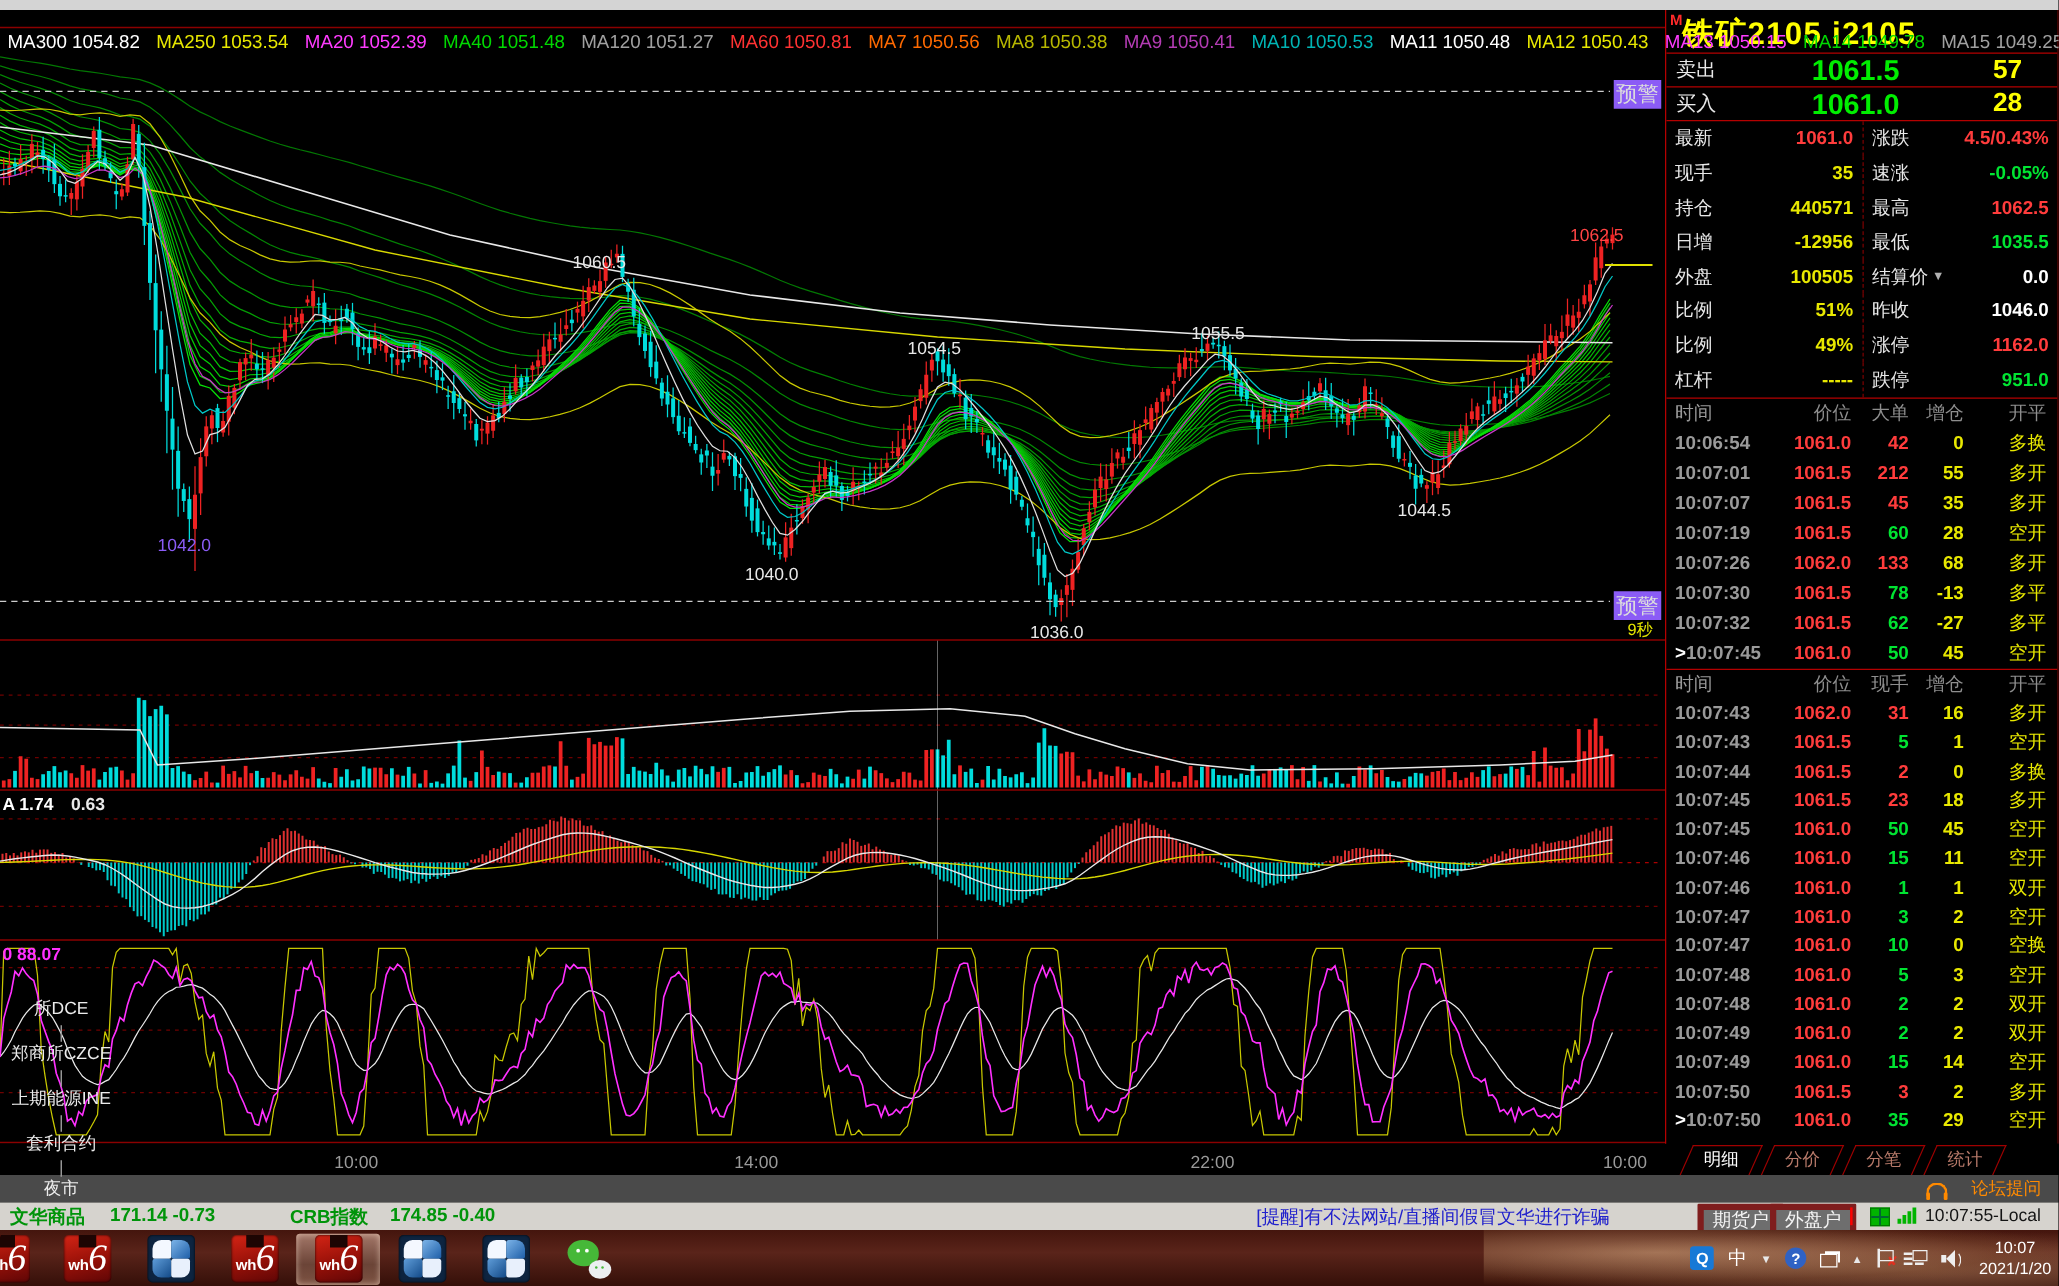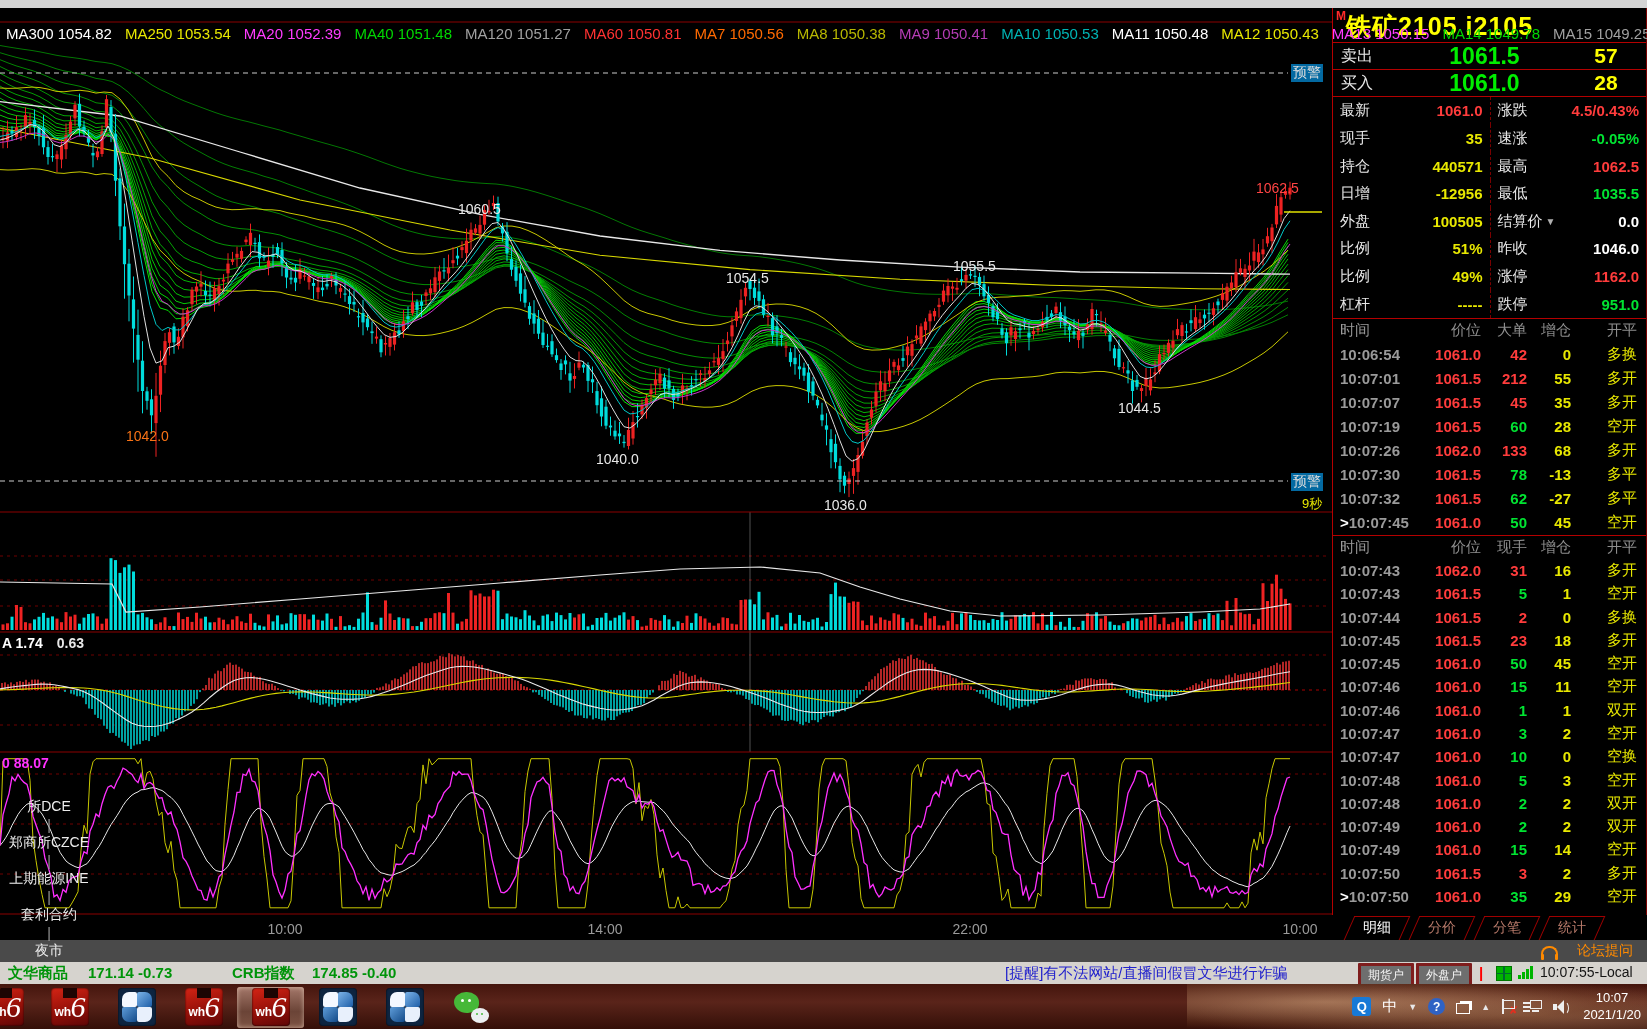--- a/index.html
+++ b/index.html
@@ -5,21 +5,21 @@
   html,body{margin:0;padding:0;background:#000;}
   #app{position:relative;width:1647px;height:1029px;overflow:hidden;background:#000;
        font-family:"Liberation Sans","DejaVu Sans",sans-serif;}
   
   #top-strip{position:absolute;left:0;top:0;width:1647px;height:8px;background:#d4d4d4;}
   
   #chart-area{position:absolute;left:0;top:8px;width:1332px;height:932px;background:#000;}
   #ma-row{position:absolute;left:6px;top:17px;white-space:nowrap;font-size:15px;z-index:5;}
   .ma-item{margin-right:13px;}
   .annotation{position:absolute;font-size:14px;color:#e8e8e8;z-index:6;}
-  .alert-label{position:absolute;font-size:14px;color:#dddddd;background:#0369a1;padding:0 2px;z-index:6;}
+  .alert-label{position:absolute;font-size:17px;color:#dddddd;background:#8b5cf6;padding:0 2px;z-index:6;}
   #countdown{position:absolute;color:#e8e800;font-size:13px;z-index:6;}
   #macd-label{position:absolute;left:2px;font-size:14px;font-weight:bold;z-index:6;}
   #macd-label .a{color:#ffffff;margin-right:14px;}
   #macd-label .b{color:#e8e8e8;}
   #kdj-label{position:absolute;left:2px;font-size:14px;font-weight:bold;color:#ff30ff;z-index:6;}
   .xaxis-label{position:absolute;top:913px;transform:translateX(-50%);font-size:14px;color:#9a9a9a;}
   
   #right-panel{position:absolute;left:1332px;top:8px;width:315px;height:907px;background:#000;
                border-left:1px solid #b40000;border-right:1px solid #7a0000;box-sizing:border-box;overflow:hidden;}
   .rp-sec{border-bottom:1px solid #b40000;box-sizing:border-box;}
@@ -63,21 +63,21 @@
   .nav-item.active{background:#f2f2f2;color:#141414;}
   #forum-link{margin-left:auto;margin-right:14px;color:#ff8a00;display:flex;align-items:center;gap:19px;}
   .hp-icon{display:inline-block;width:13px;height:9px;border:2px solid #ff8a00;border-bottom:none;border-radius:8px 8px 0 0;position:relative;}
   .hp-icon::before,.hp-icon::after{content:"";position:absolute;bottom:-3px;width:3px;height:6px;background:#ff8a00;border-radius:1px;}
   .hp-icon::before{left:-2px;}.hp-icon::after{right:-2px;}
   
   #ticker-bar{position:absolute;left:0;top:962px;width:1647px;height:22px;background:#d6d3ce;font-size:15px;}
   #ticker-bar .t{position:absolute;top:2px;white-space:nowrap;}
   .tk-green{color:#00940a;font-weight:bold;}
   #notice{color:#2222cc;}
-  .acct-btn{position:absolute;top:1px;height:18px;line-height:18px;padding:0 7px;background:#6e6e6e;color:#f4f4f4;font-size:12px;border:3px solid #7f1d1d;border-radius:1px;}
+  .acct-btn{position:absolute;top:1px;height:18px;line-height:18px;padding:0 7px;background:#6e6e6e;color:#f4f4f4;font-size:15px;border:5px solid #7f1d1d;border-radius:1px;}
   #red-bar{color:#ff0000;font-weight:bold;}
   #grid-icon{position:absolute;top:4px;width:14px;height:13px;background:
      linear-gradient(#00a000,#00a000),#0c0;border:1px solid #007700;
      background-image:linear-gradient(90deg,transparent 45%,#063 45%,#063 55%,transparent 55%),
                       linear-gradient(0deg,transparent 45%,#063 45%,#063 55%,transparent 55%);
      background-color:#00b400;}
   #sig-icon{position:absolute;top:4px;display:flex;align-items:flex-end;gap:1px;height:13px;}
   #sig-icon span{width:3px;background:#00b400;display:inline-block;}
   #local-time{color:#141414;font-size:14px;}
   
@@ -1470,21 +1470,21 @@
         <polyline points="0.0,837.5 3.0,806.8 6.0,795.7 9.0,785.6 12.0,769.1 15.0,772.7 18.0,766.4 21.0,771.1 24.0,774.4 27.0,776.4 30.0,787.5 33.0,808.4 36.0,817.0 39.0,825.3 42.0,832.8 45.0,850.6 48.0,858.6 51.0,868.9 54.0,888.8 57.0,886.7 60.0,892.5 63.0,881.4 66.0,884.2 69.0,872.9 72.0,869.8 75.0,868.9 78.0,867.7 81.0,853.3 84.0,843.8 87.0,845.7 90.0,823.2 93.0,816.3 96.0,806.0 99.0,808.7 102.0,795.7 105.0,786.5 108.0,779.1 111.0,777.6 114.0,780.4 117.0,773.3 120.0,767.7 123.0,760.1 126.0,761.8 129.0,764.4 132.0,766.5 135.0,771.6 138.0,774.6 141.0,766.0 144.0,780.4 147.0,775.5 150.0,774.5 153.0,776.7 156.0,784.7 159.0,790.2 162.0,789.7 165.0,801.4 168.0,806.5 171.0,804.0 174.0,815.9 177.0,821.4 180.0,833.8 183.0,849.7 186.0,853.4 189.0,859.4 192.0,868.0 195.0,874.4 198.0,881.8 201.0,882.5 204.0,891.3 207.0,892.2 210.0,880.3 213.0,888.8 216.0,880.4 219.0,868.7 222.0,865.7 225.0,846.5 228.0,832.5 231.0,816.8 234.0,804.0 237.0,784.3 240.0,784.2 243.0,766.2 246.0,767.5 249.0,761.2 252.0,772.8 255.0,774.1 258.0,782.8 261.0,805.2 264.0,818.2 267.0,827.6 270.0,842.9 273.0,866.8 276.0,874.0 279.0,883.8 282.0,890.1 285.0,882.0 288.0,866.1 291.0,863.1 294.0,847.6 297.0,826.1 300.0,822.7 303.0,805.8 306.0,787.5 309.0,771.9 312.0,765.7 315.0,767.9 318.0,763.4 321.0,765.9 324.0,771.1 327.0,783.4 330.0,791.9 333.0,795.2 336.0,807.6 339.0,814.1 342.0,839.8 345.0,843.6 348.0,851.4 351.0,856.6 354.0,862.8 357.0,872.8 360.0,877.0 363.0,885.8 366.0,878.8 369.0,892.4 372.0,881.3 375.0,890.4 378.0,884.7 381.0,881.9 384.0,870.6 387.0,873.9 390.0,871.9 393.0,867.0 396.0,856.0 399.0,856.5 402.0,856.0 405.0,851.2 408.0,846.7 411.0,845.1 414.0,846.1 417.0,834.8 420.0,831.5 423.0,817.3 426.0,821.4 429.0,807.2 432.0,809.8 435.0,806.5 438.0,795.6 441.0,791.5 444.0,784.7 447.0,781.4 450.0,778.1 453.0,764.0 456.0,767.2 459.0,763.5 462.0,766.5 465.0,766.1 468.0,766.2 471.0,772.6 474.0,785.0 477.0,793.1 480.0,799.5 483.0,801.7 486.0,816.1 489.0,834.0 492.0,851.1 495.0,863.3 498.0,875.3 501.0,884.1 504.0,884.8 507.0,882.9 510.0,879.3 513.0,873.6 516.0,867.8 519.0,850.7 522.0,843.4 525.0,825.6 528.0,816.3 531.0,789.6 534.0,781.2 537.0,774.0 540.0,772.6 543.0,769.4 546.0,774.0 549.0,776.8 552.0,798.7 555.0,824.1 558.0,840.0 561.0,843.3 564.0,866.6 567.0,870.4 570.0,882.4 573.0,878.4 576.0,884.9 579.0,885.7 582.0,877.1 585.0,873.1 588.0,862.4 591.0,847.4 594.0,833.9 597.0,821.5 600.0,810.3 603.0,797.4 606.0,784.9 609.0,772.7 612.0,769.8 615.0,772.8 618.0,770.7 621.0,773.7 624.0,769.8 627.0,778.7 630.0,780.5 633.0,782.6 636.0,794.4 639.0,786.8 642.0,800.1 645.0,795.2 648.0,796.3 651.0,793.2 654.0,798.7 657.0,813.6 660.0,823.4 663.0,821.8 666.0,831.6 669.0,841.4 672.0,849.3 675.0,847.5 678.0,844.2 681.0,851.8 684.0,852.3 687.0,853.1 690.0,860.4 693.0,877.3 696.0,876.1 699.0,875.4 702.0,876.7 705.0,885.5 708.0,877.2 711.0,884.3 714.0,883.1 717.0,879.6 720.0,882.5 723.0,878.0 726.0,877.7 729.0,873.8 732.0,867.2 735.0,863.7 738.0,850.4 741.0,843.0 744.0,839.8 747.0,832.7 750.0,815.6 753.0,805.1 756.0,794.8 759.0,792.2 762.0,781.4 765.0,771.8 768.0,763.9 771.0,762.4 774.0,762.7 777.0,776.6 780.0,784.9 783.0,796.9 786.0,821.0 789.0,838.8 792.0,844.4 795.0,868.7 798.0,874.7 801.0,881.3 804.0,880.8 807.0,878.9 810.0,877.9 813.0,858.9 816.0,844.9 819.0,823.3 822.0,813.1 825.0,795.7 828.0,780.0 831.0,772.4 834.0,765.1 837.0,773.5 840.0,766.6 843.0,772.5 846.0,783.5 849.0,791.5 852.0,811.2 855.0,817.9 858.0,822.1 861.0,835.6 864.0,854.4 867.0,857.2 870.0,879.7 873.0,876.5 876.0,884.1 879.0,889.0 882.0,885.6 885.0,879.0 888.0,880.9 891.0,882.0 894.0,880.4 897.0,871.0 900.0,870.0 903.0,865.9 906.0,850.5 909.0,848.5 912.0,826.6 915.0,821.6 918.0,817.7 921.0,819.6 924.0,812.1 927.0,798.9 930.0,797.7 933.0,787.9 936.0,783.8 939.0,788.5 942.0,773.0 945.0,775.7 948.0,767.8 951.0,778.5 954.0,765.6 957.0,761.7 960.0,767.4 963.0,768.3 966.0,766.8 969.0,771.8 972.0,766.1 975.0,765.0 978.0,762.4 981.0,764.1 984.0,771.8 987.0,782.2 990.0,783.4 993.0,801.4 996.0,804.5 999.0,813.7 1002.0,824.7 1005.0,826.3 1008.0,826.3 1011.0,846.8 1014.0,861.5 1017.0,864.4 1020.0,867.1 1023.0,887.6 1026.0,878.8 1029.0,891.9 1032.0,885.7 1035.0,881.8 1038.0,864.4 1041.0,866.5 1044.0,842.8 1047.0,829.2 1050.0,817.2 1053.0,811.9 1056.0,785.4 1059.0,778.1 1062.0,767.2 1065.0,767.9 1068.0,764.7 1071.0,775.6 1074.0,777.6 1077.0,789.7 1080.0,803.7 1083.0,818.6 1086.0,843.4 1089.0,861.2 1092.0,875.7 1095.0,875.7 1098.0,889.5 1101.0,889.4 1104.0,889.4 1107.0,877.6 1110.0,870.2 1113.0,862.4 1116.0,843.0 1119.0,825.2 1122.0,815.8 1125.0,801.3 1128.0,785.1 1131.0,778.8 1134.0,772.7 1137.0,763.2 1140.0,763.0 1143.0,764.4 1146.0,766.7 1149.0,778.5 1152.0,775.3 1155.0,785.6 1158.0,794.9 1161.0,808.1 1164.0,813.0 1167.0,818.9 1170.0,830.1 1173.0,839.1 1176.0,847.6 1179.0,853.6 1182.0,854.9 1185.0,857.5 1188.0,855.1 1191.0,868.4 1194.0,867.9 1197.0,871.7 1200.0,881.2 1203.0,879.6 1206.0,883.5 1209.0,878.8 1212.0,888.7 1215.0,878.4 1218.0,884.0 1221.0,881.5 1224.0,880.5 1227.0,878.6 1230.0,884.4 1233.0,885.4 1236.0,883.6 1239.0,886.6 1242.0,882.7 1245.0,885.8 1248.0,884.3 1251.0,866.6 1254.0,860.5 1257.0,863.3 1260.0,855.9 1263.0,858.7 1266.0,841.0 1269.0,833.7 1272.0,825.7 1275.0,808.6 1278.0,800.8 1281.0,788.9 1284.0,779.5 1287.0,770.2 1290.0,769.0" fill="none" stroke="#ff30ff" stroke-width="1.3"></polyline>
         <line x1="750" y1="504" x2="750" y2="744" stroke="#ffffff" stroke-width="0.7" opacity="0.45"></line>
         <line x1="0" y1="14" x2="1332" y2="14" stroke="#8b0000" stroke-width="1.2"></line>
         <line x1="0" y1="504" x2="1332" y2="504" stroke="#8b0000" stroke-width="1.2"></line>
         <line x1="0" y1="624" x2="1332" y2="624" stroke="#8b0000" stroke-width="1.2"></line>
         <line x1="0" y1="744" x2="1332" y2="744" stroke="#8b0000" stroke-width="1.2"></line>
         <line x1="0" y1="906" x2="1332" y2="906" stroke="#8b0000" stroke-width="1.2"></line>
       </svg>
     <div id="ma-row"><span class="ma-item" style="color: rgb(255, 255, 255);">MA300 1054.82</span><span class="ma-item" style="color: rgb(232, 232, 0);">MA250 1053.54</span><span class="ma-item" style="color: rgb(255, 60, 255);">MA20 1052.39</span><span class="ma-item" style="color: rgb(0, 216, 0);">MA40 1051.48</span><span class="ma-item" style="color: rgb(160, 160, 160);">MA120 1051.27</span><span class="ma-item" style="color: rgb(255, 50, 50);">MA60 1050.81</span><span class="ma-item" style="color: rgb(255, 106, 0);">MA7 1050.56</span><span class="ma-item" style="color: rgb(184, 184, 0);">MA8 1050.38</span><span class="ma-item" style="color: rgb(180, 60, 180);">MA9 1050.41</span><span class="ma-item" style="color: rgb(0, 180, 180);">MA10 1050.53</span><span class="ma-item" style="color: rgb(255, 255, 255);">MA11 1050.48</span><span class="ma-item" style="color: rgb(232, 232, 0);">MA12 1050.43</span><span class="ma-item" style="color: rgb(255, 60, 255);">MA13 1050.15</span><span class="ma-item" style="color: rgb(0, 216, 0);">MA14 1049.78</span><span class="ma-item" style="color: rgb(160, 160, 160);">MA15 1049.25</span></div>
     <div id="annotations">
-        <div class="annotation" style="left: 126px; top: 420px; color: #f97316;">1042.0</div>
+        <div class="annotation" style="left: 126px; top: 420px; color: #8b5cf6;">1042.0</div>
         <div class="annotation" style="left: 458px; top: 193px; color: rgb(232, 232, 232);">1060.5</div>
         <div class="annotation" style="left: 726px; top: 262px; color: rgb(232, 232, 232);">1054.5</div>
         <div class="annotation" style="left: 596px; top: 443px; color: rgb(232, 232, 232);">1040.0</div>
         <div class="annotation" style="left: 824px; top: 489px; color: rgb(232, 232, 232);">1036.0</div>
         <div class="annotation" style="left: 953px; top: 250px; color: rgb(232, 232, 232);">1055.5</div>
         <div class="annotation" style="left: 1118px; top: 392px; color: rgb(232, 232, 232);">1044.5</div>
         <div class="annotation" style="left: 1256px; top: 172px; color: rgb(255, 68, 68);">1062.5</div>
       </div>
     <div id="alert-labels">
         <div class="alert-label" style="left: 1291px; top: 56px;">预警</div>

